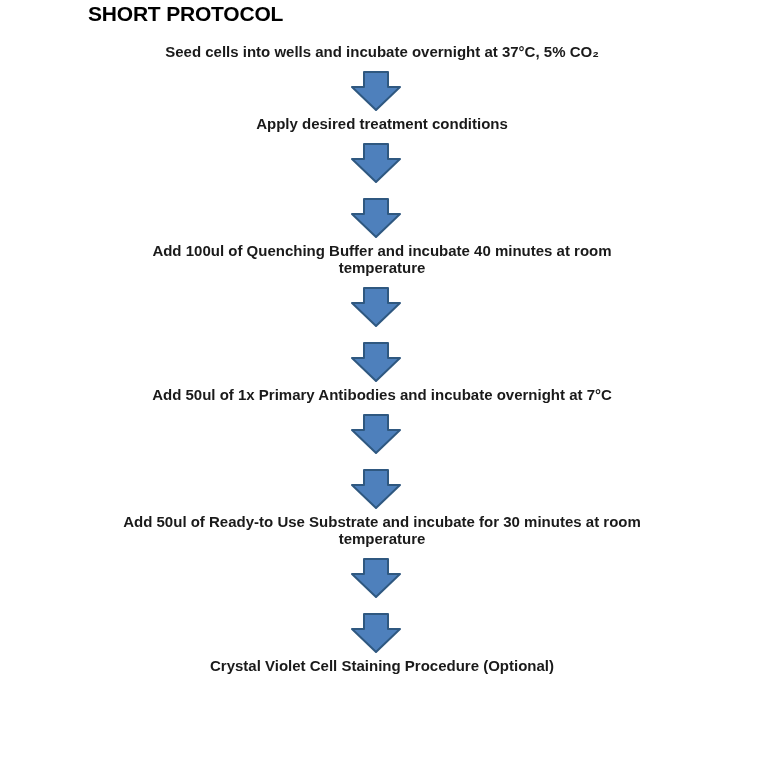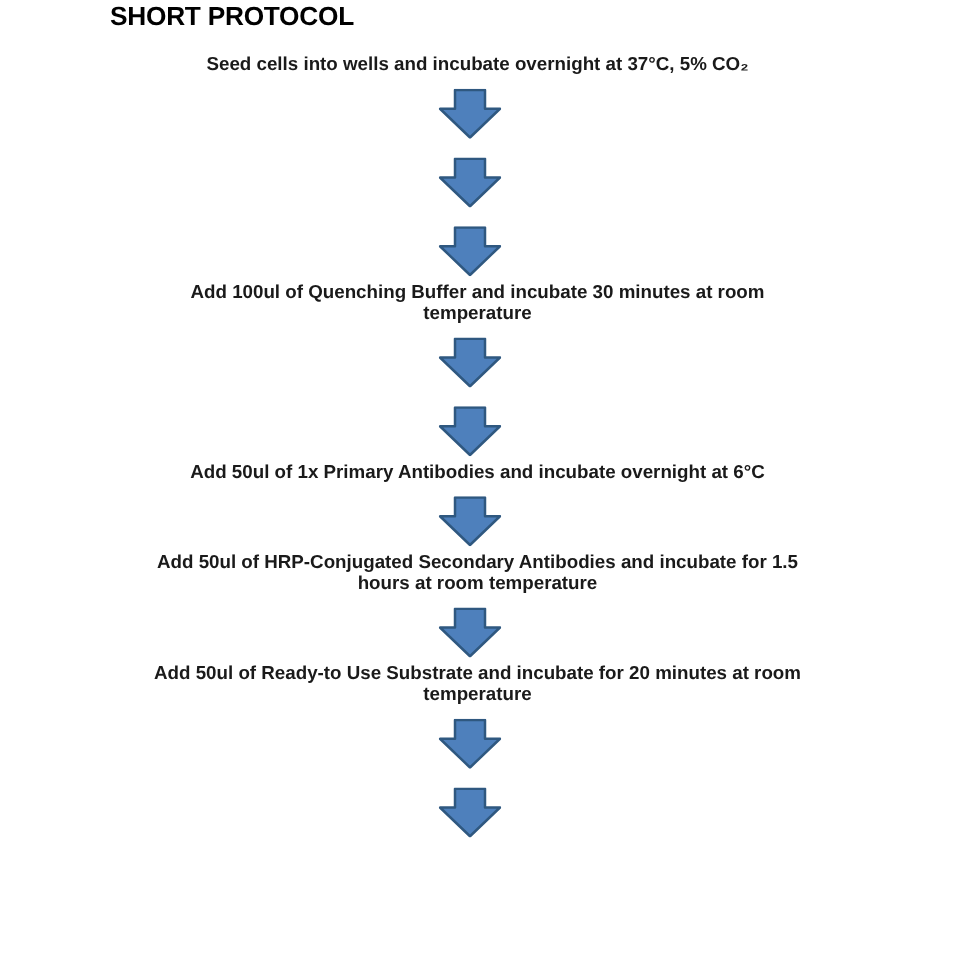--- a/index.html
+++ b/index.html
@@ -63,78 +63,78 @@
   <div class="flow">
 
     <div class="step">Seed cells into wells and incubate overnight at 37°C, 5% CO₂</div>
 
     <div class="arrow">
       <svg width="50" height="40" viewBox="0 0 50 40" xmlns="http://www.w3.org/2000/svg">
         <polygon points="13,1 37,1 37,16 49,16 25,39 1,16 13,16" fill="#4e80bc" stroke="#2f5880" stroke-width="2" stroke-linejoin="round"></polygon>
       </svg>
     </div>
 
+    <div class="step">Apply desired treatment conditions</div>
 
     <div class="arrow">
       <svg width="50" height="40" viewBox="0 0 50 40" xmlns="http://www.w3.org/2000/svg">
         <polygon points="13,1 37,1 37,16 49,16 25,39 1,16 13,16" fill="#4e80bc" stroke="#2f5880" stroke-width="2" stroke-linejoin="round"></polygon>
       </svg>
     </div>
 
 
     <div class="arrow">
       <svg width="50" height="40" viewBox="0 0 50 40" xmlns="http://www.w3.org/2000/svg">
         <polygon points="13,1 37,1 37,16 49,16 25,39 1,16 13,16" fill="#4e80bc" stroke="#2f5880" stroke-width="2" stroke-linejoin="round"></polygon>
       </svg>
     </div>
 
-    <div class="step">Add 100ul of Quenching Buffer and incubate 30 minutes at room
+    <div class="step">Add 100ul of Quenching Buffer and incubate 40 minutes at room
 temperature</div>
 
     <div class="arrow">
       <svg width="50" height="40" viewBox="0 0 50 40" xmlns="http://www.w3.org/2000/svg">
         <polygon points="13,1 37,1 37,16 49,16 25,39 1,16 13,16" fill="#4e80bc" stroke="#2f5880" stroke-width="2" stroke-linejoin="round"></polygon>
       </svg>
     </div>
 
 
     <div class="arrow">
       <svg width="50" height="40" viewBox="0 0 50 40" xmlns="http://www.w3.org/2000/svg">
         <polygon points="13,1 37,1 37,16 49,16 25,39 1,16 13,16" fill="#4e80bc" stroke="#2f5880" stroke-width="2" stroke-linejoin="round"></polygon>
       </svg>
     </div>
 
-    <div class="step">Add 50ul of 1x Primary Antibodies and incubate overnight at 6°C</div>
+    <div class="step">Add 50ul of 1x Primary Antibodies and incubate overnight at 7°C</div>
 
     <div class="arrow">
       <svg width="50" height="40" viewBox="0 0 50 40" xmlns="http://www.w3.org/2000/svg">
         <polygon points="13,1 37,1 37,16 49,16 25,39 1,16 13,16" fill="#4e80bc" stroke="#2f5880" stroke-width="2" stroke-linejoin="round"></polygon>
       </svg>
     </div>
 
-    <div class="step">Add 50ul of HRP-Conjugated Secondary Antibodies and incubate for 1.5
-hours at room temperature</div>
 
     <div class="arrow">
       <svg width="50" height="40" viewBox="0 0 50 40" xmlns="http://www.w3.org/2000/svg">
         <polygon points="13,1 37,1 37,16 49,16 25,39 1,16 13,16" fill="#4e80bc" stroke="#2f5880" stroke-width="2" stroke-linejoin="round"></polygon>
       </svg>
     </div>
 
-    <div class="step">Add 50ul of Ready-to Use Substrate and incubate for 20 minutes at room
+    <div class="step">Add 50ul of Ready-to Use Substrate and incubate for 30 minutes at room
 temperature</div>
 
     <div class="arrow">
       <svg width="50" height="40" viewBox="0 0 50 40" xmlns="http://www.w3.org/2000/svg">
         <polygon points="13,1 37,1 37,16 49,16 25,39 1,16 13,16" fill="#4e80bc" stroke="#2f5880" stroke-width="2" stroke-linejoin="round"></polygon>
       </svg>
     </div>
 
 
     <div class="arrow">
       <svg width="50" height="40" viewBox="0 0 50 40" xmlns="http://www.w3.org/2000/svg">
         <polygon points="13,1 37,1 37,16 49,16 25,39 1,16 13,16" fill="#4e80bc" stroke="#2f5880" stroke-width="2" stroke-linejoin="round"></polygon>
       </svg>
     </div>
 
+    <div class="step">Crystal Violet Cell Staining Procedure (Optional)</div>
 
   </div>
 </div>
 
 </body></html>

